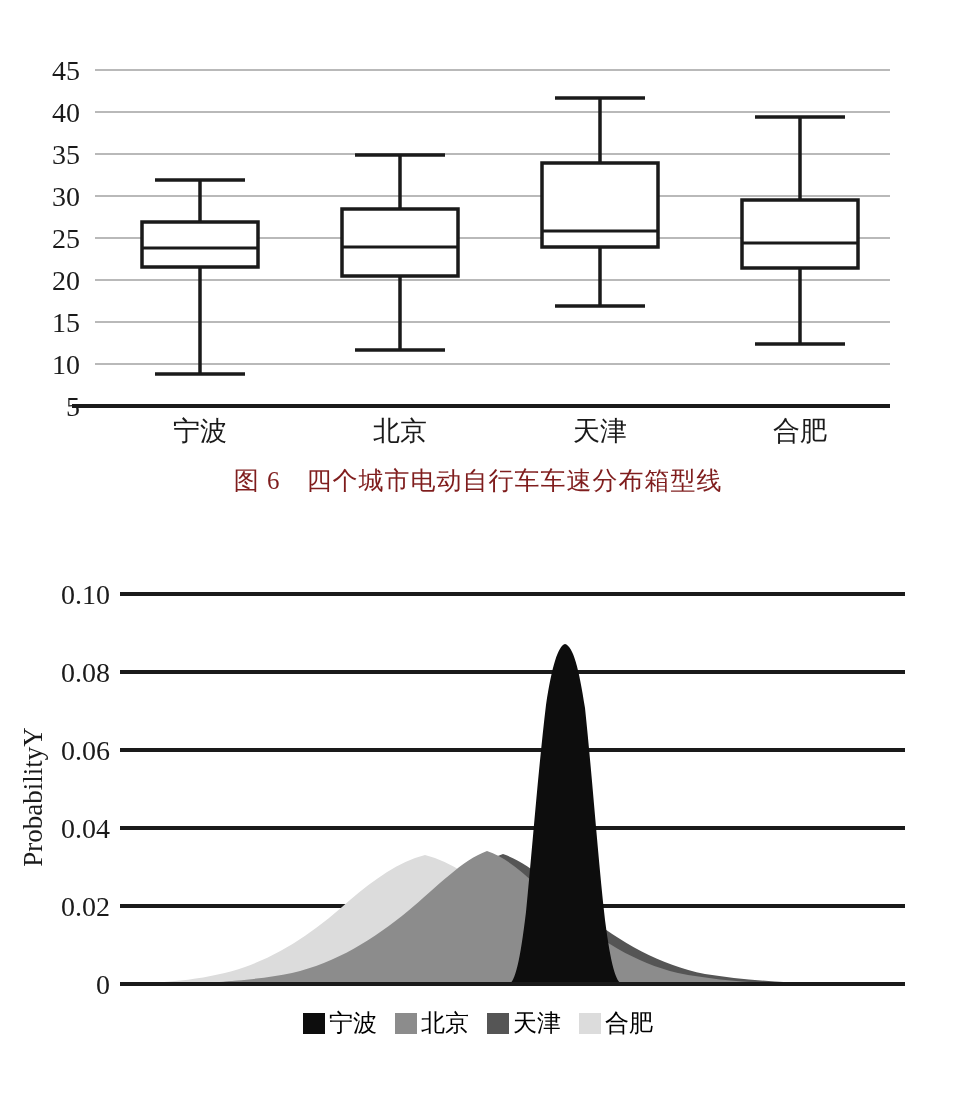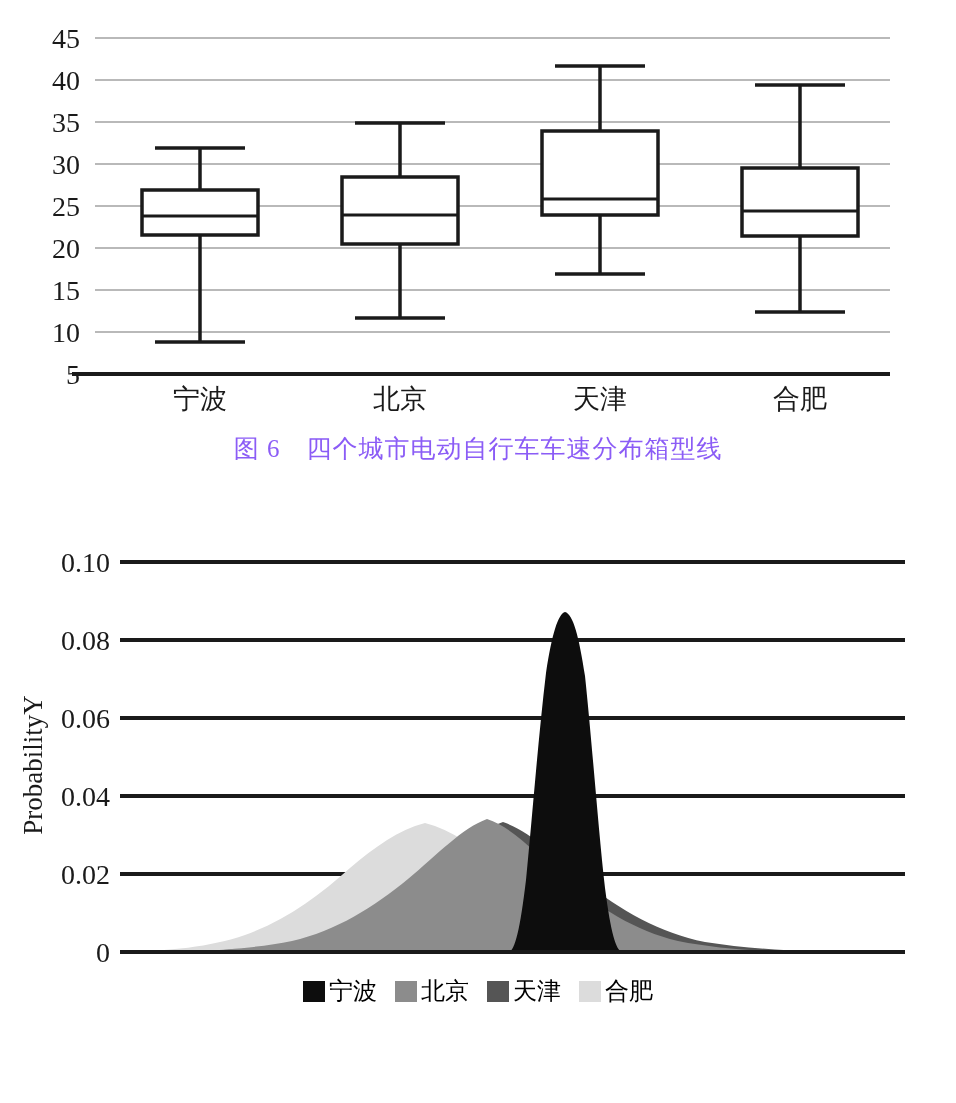--- a/index.html
+++ b/index.html
@@ -11,41 +11,42 @@
     width: 956px;
     height: 1103px;
     font-family: "Liberation Serif", serif;
     color: #000000;
     overflow: hidden;
   }
   .page {
     position: relative;
     width: 956px;
     height: 774px;
+    margin-top: 32px;
   }
 
   
   .fig6 {
     position: absolute;
     left: 0;
     top: 0;
     width: 956px;
     height: 420px;
   }
   .fig6 svg, .fig7 svg {
     display: block;
   }
 
   .caption {
     position: absolute;
     width: 100%;
     text-align: center;
     font-family: "Liberation Serif", serif;
     font-size: 25px;
-    color: #8b5cf6;
+    color: #7f1d1d;
     letter-spacing: 1px;
   }
   .caption .cap-num {
     margin-right: 26px;
   }
   .cap6 { top: 432px; }
   .cap7 { top: 1040px; }
 
   
   .fig7 {

